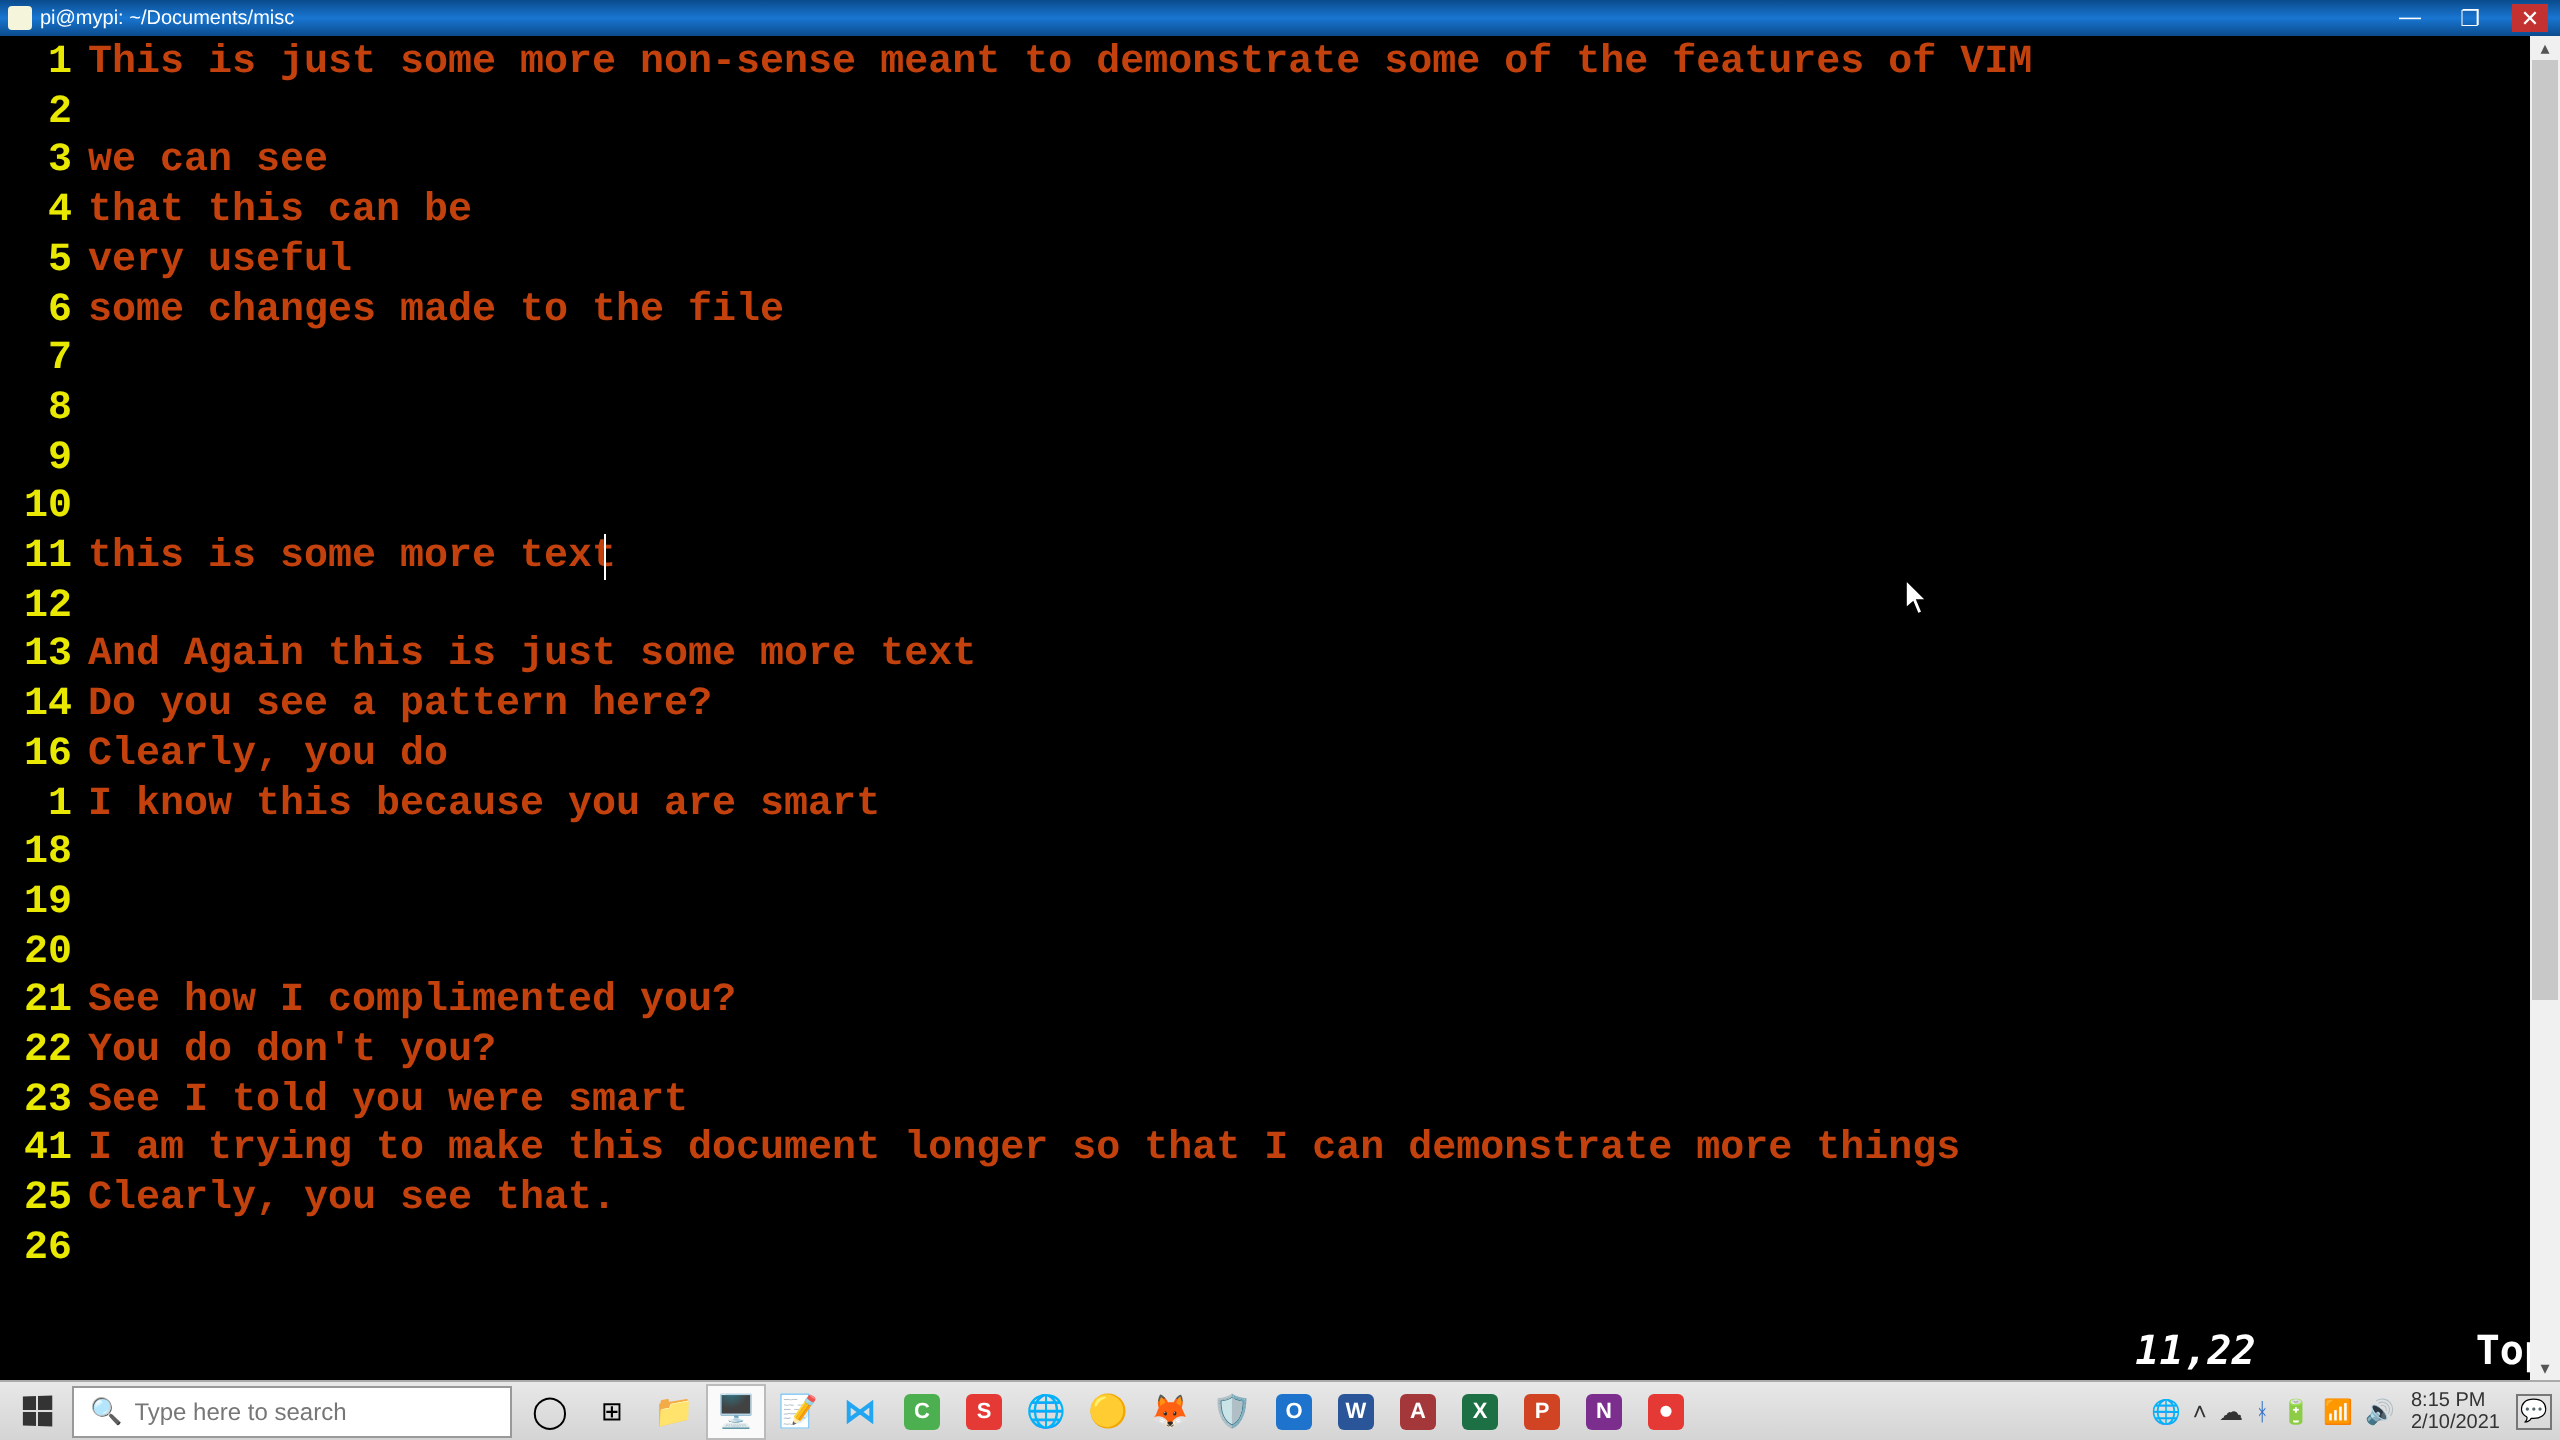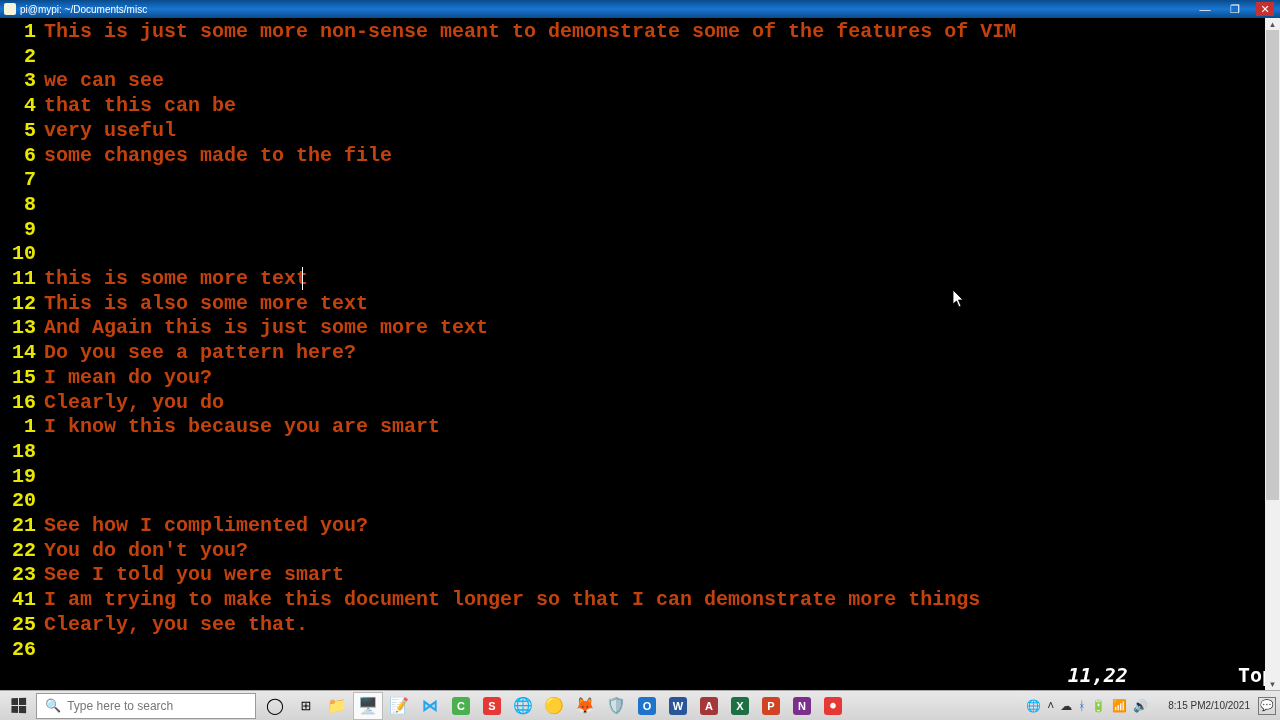--- a/index.html
+++ b/index.html
@@ -130,21 +130,21 @@
 .tray {
   margin-left: auto;
   display: flex;
   align-items: center;
   gap: 8px;
   padding-right: 4px;
   font-size: 10px;
   color: #333;
 }
 .tray-icons { display: flex; gap: 6px; font-size: 12px; }
-.clock { display: flex; flex-direction: row; align-items: flex-end; line-height: 11px; font-size: 10px; margin-left: 12px; }
+.clock { display: flex; flex-direction: column; align-items: flex-start; line-height: 11px; font-size: 10px; }
 .notif { width: 18px; height: 18px; border: 1px solid #777; display:flex; align-items:center; justify-content:center; font-size:11px; }
 .app-sq { width: 18px; height: 18px; border-radius: 3px; display:flex; align-items:center; justify-content:center; color:#fff; font-size:11px; font-weight:bold; font-family: sans-serif; }
 .vscroll {
   position: absolute;
   right: 0; top: 18px; bottom: 30px;
   width: 15px;
   background: #f0f0f0;
 }
 .vscroll-thumb {
   position: absolute;
@@ -178,24 +178,23 @@
       <div class="line"><span class="gutter">2</span><span class="text"></span></div>
       <div class="line"><span class="gutter">3</span><span class="text">we can see</span></div>
       <div class="line"><span class="gutter">4</span><span class="text">that this can be</span></div>
       <div class="line"><span class="gutter">5</span><span class="text">very useful</span></div>
       <div class="line"><span class="gutter">6</span><span class="text">some changes made to the file</span></div>
       <div class="line"><span class="gutter">7</span><span class="text"></span></div>
       <div class="line"><span class="gutter">8</span><span class="text"></span></div>
       <div class="line"><span class="gutter">9</span><span class="text"></span></div>
       <div class="line"><span class="gutter">10</span><span class="text"></span></div>
       <div class="line"><span class="gutter">11</span><span class="text">this is some more tex<span class="cursor-char">t</span></span></div>
-      <div class="line"><span class="gutter">12</span><span class="text">This is also some more text</span></div>
+      <div class="line"><span class="gutter">12</span></div>
       <div class="line"><span class="gutter">13</span><span class="text">And Again this is just some more text</span></div>
       <div class="line"><span class="gutter">14</span><span class="text">Do you see a pattern here?</span></div>
-      <div class="line"><span class="gutter">15</span><span class="text">I mean do you?</span></div>
       <div class="line"><span class="gutter">16</span><span class="text">Clearly, you do</span></div>
       <div class="line"><span class="gutter">1</span><span class="text">I know this because you are smart</span></div>
       <div class="line"><span class="gutter">18</span><span class="text"></span></div>
       <div class="line"><span class="gutter">19</span><span class="text"></span></div>
       <div class="line"><span class="gutter">20</span><span class="text"></span></div>
       <div class="line"><span class="gutter">21</span><span class="text">See how I complimented you?</span></div>
       <div class="line"><span class="gutter">22</span><span class="text">You do don't you?</span></div>
       <div class="line"><span class="gutter">23</span><span class="text">See I told you were smart</span></div>
       <div class="line"><span class="gutter">41</span><span class="text">I am trying to make this document longer so that I can demonstrate more things</span></div>
       <div class="line"><span class="gutter">25</span><span class="text">Clearly, you see that.</span></div>

